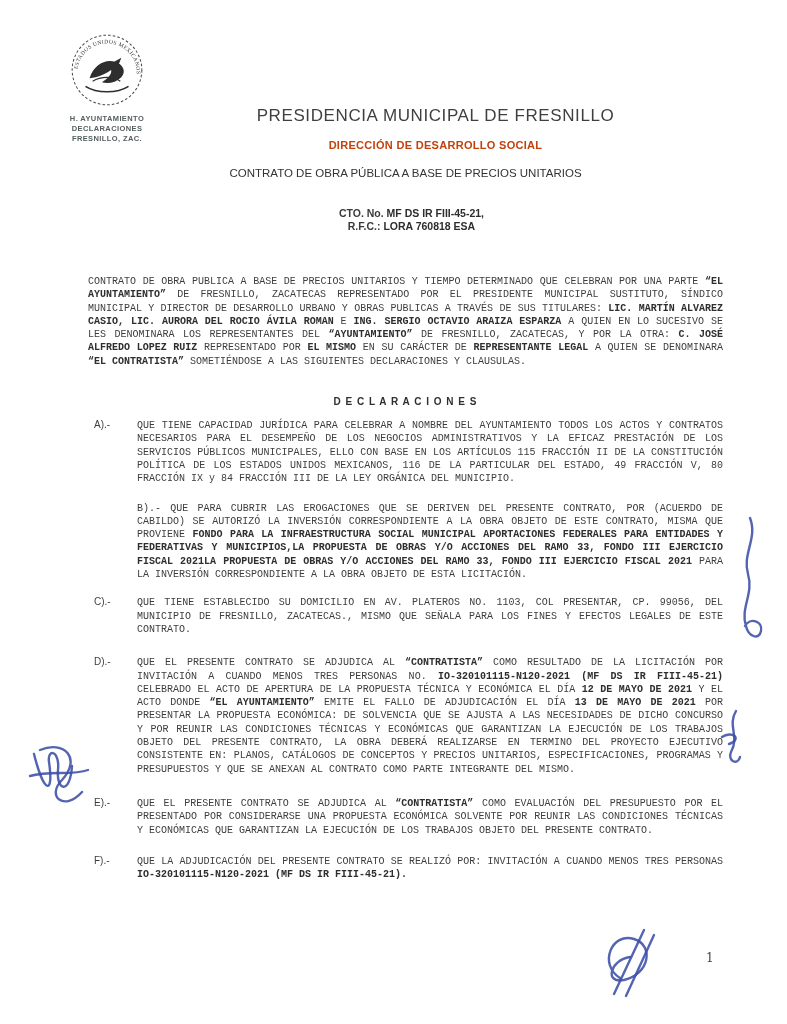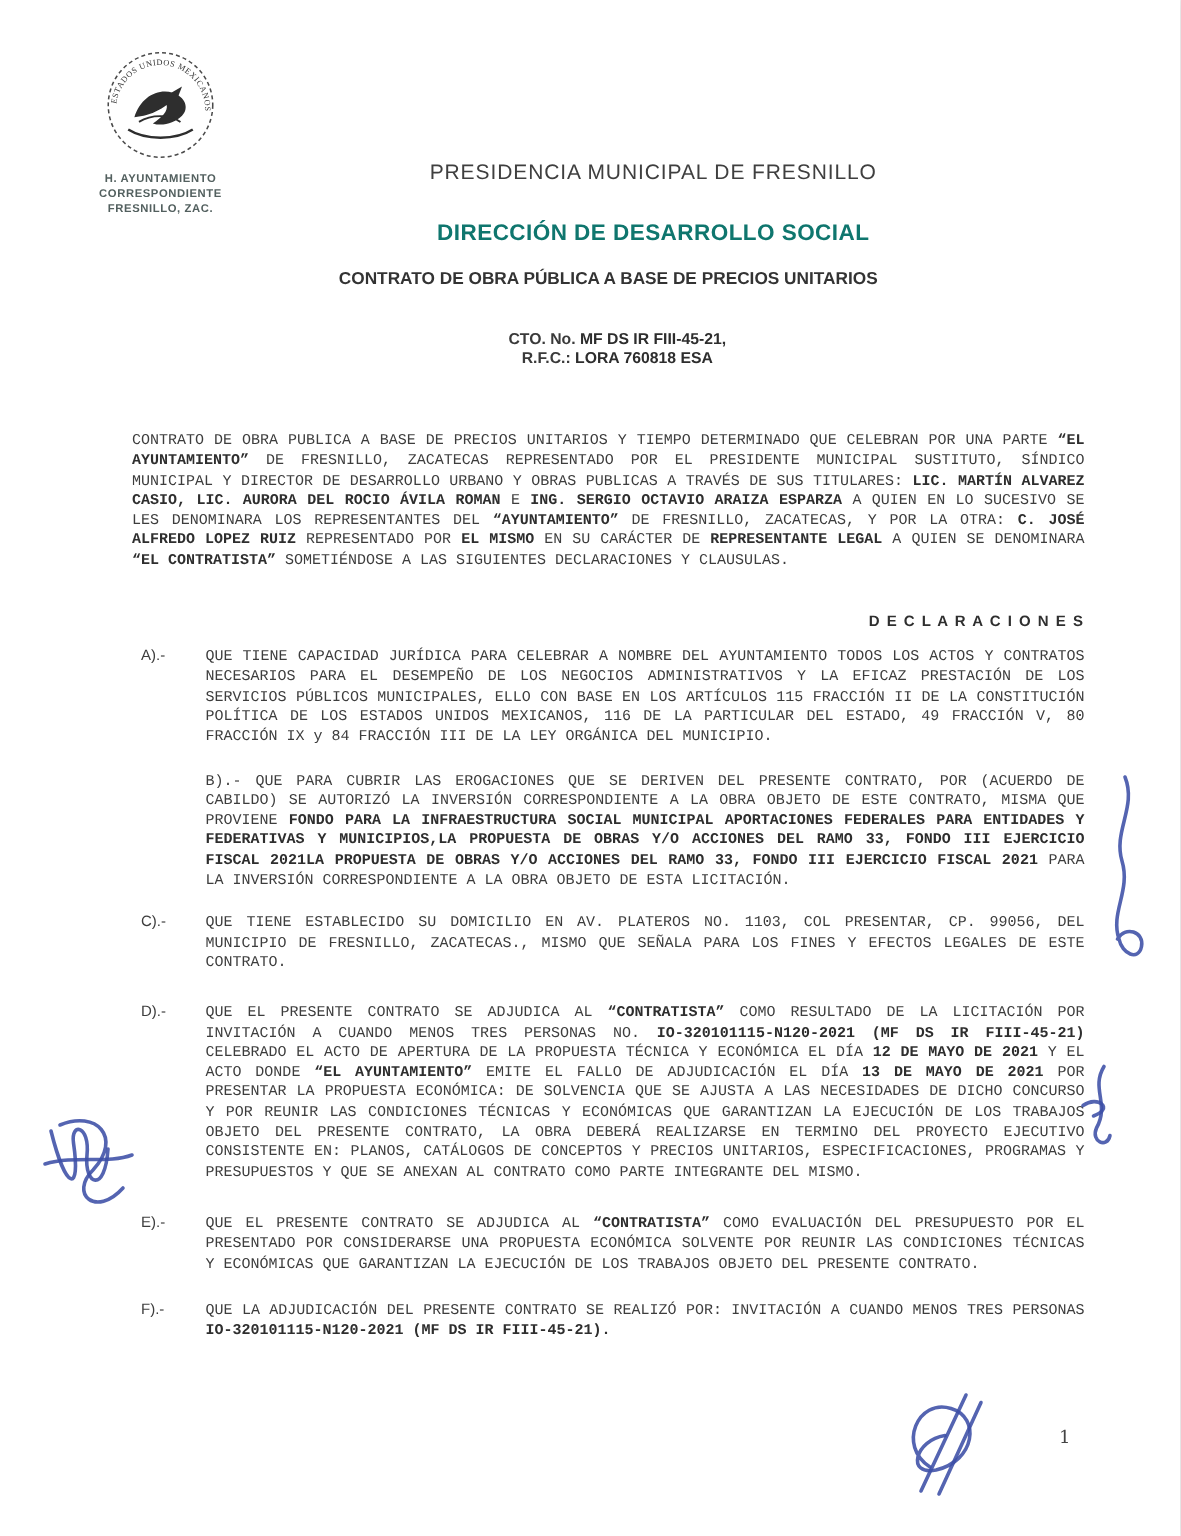--- a/index.html
+++ b/index.html
@@ -6,34 +6,34 @@
   .page{
     position:relative;width:787px;height:1024px;background:#ffffff;
     font-family:"Liberation Sans",sans-serif;color:#3c3c3c;overflow:hidden;
     margin:0 auto;box-shadow:0 0 6px rgba(0,0,0,.25);
   }
   .logo{position:absolute;left:52px;top:28px;width:110px;text-align:center;}
   .logo svg{display:block;margin:0 auto;}
   .logo-caption{margin-top:2px;font-size:7.5px;font-weight:bold;color:#53605f;
     letter-spacing:.4px;line-height:10px;}
   .content{position:absolute;left:88px;top:106px;width:635px;}
-  .head-title{text-align:center;padding-left:60px;font-size:14px;letter-spacing:.6px;
+  .head-title{text-align:center;padding-left:60px;font-size:17px;letter-spacing:.6px;
     color:#3f3f3f;font-weight:normal;}
-  .head-dept{text-align:center;padding-left:60px;margin-top:25px;font-size:15px;
-    font-weight:bold;color:#0f766e;letter-spacing:.3px;}
-  .contract-heading{text-align:center;margin-top:16px;font-size:11.5px;font-weight:bold;
+  .head-dept{text-align:center;padding-left:60px;margin-top:13px;font-size:11px;
+    font-weight:bold;color:#c2410c;letter-spacing:.3px;}
+  .contract-heading{text-align:center;margin-top:16px;font-size:11.5px;font-weight:normal;
     color:#333;}
   .ref{ text-align:center;padding-left:12px;margin-top:28px;font-size:10.5px;
     line-height:13px;color:#3a3a3a;font-weight:bold;}
   .ref b{color:#2d2d2d;}
   .body-text{font-size:10px;line-height:13.3px;color:#3d3d3d;}
   .just{text-align:justify;font-family:Liberation Mono, monospace;}
   .intro{margin:42px 0 0 0;}
   .intro b,.item-text b{color:#2e2e2e;}
-  .decl-title{margin-top:28px;text-align:right;font-weight:bold;font-size:10px;
+  .decl-title{margin-top:28px;text-align:center;font-weight:bold;font-size:10px;
     letter-spacing:1px;color:#2f2f2f;}
   .primera{margin-top:17px;font-weight:bold;font-size:10px;color:#2f2f2f;}
   .item{display:flex;align-items:flex-start;}
   .m1{margin-top:12px;} .m2{margin-top:16px;align-items:flex-end;} .m3{margin-top:15px;}
   .m4{margin-top:20px;} .m5{margin-top:21px;} .m6{margin-top:18px;}
   .item-label{width:49px;flex:0 0 49px;box-sizing:border-box;padding-left:6px;
     font-size:10px;color:#3d3d3d;}
   .item-text{flex:1;}
   .page-number{position:absolute;left:706px;top:951px;font-family:"DejaVu Serif",serif;
     font-size:12px;color:#444;}
@@ -55,21 +55,21 @@
       <text font-size="5.4" fill="#333" letter-spacing="0.4" font-family="Liberation Serif, serif">
         <textPath href="#arcTop" startOffset="4%">ESTADOS UNIDOS MEXICANOS</textPath>
       </text>
       <path d="M33,49 C37,36 48,30 58,33 C66,35.5 69,43 64,48 C59,53 51,55 45,53 C51,49 55,45 54,41 C50,44 44,47 39,48 Z" fill="#2e2e2e"></path>
       <path d="M57,33 l7,-4 l-2.5,6.5 Z" fill="#2e2e2e"></path>
       <path d="M36,52 C44,47 56,47 63,52" stroke="#2e2e2e" stroke-width="1.2" fill="none"></path>
       <path d="M29,57 C40,64 60,64 71,57" stroke="#2e2e2e" stroke-width="1.6" fill="none"></path>
     </svg>
     <div class="logo-caption">
       <div>H. AYUNTAMIENTO</div>
-      <div>CORRESPONDIENTE</div>
+      <div>DECLARACIONES</div>
       <div>FRESNILLO, ZAC.</div>
     </div>
   </div>
 
   <div class="content">
     <div class="head-title">PRESIDENCIA MUNICIPAL DE FRESNILLO</div>
     <div class="head-dept">DIRECCIÓN DE DESARROLLO SOCIAL</div>
     <div class="contract-heading">CONTRATO DE OBRA PÚBLICA A BASE DE PRECIOS UNITARIOS</div>
 
     <div class="ref">

